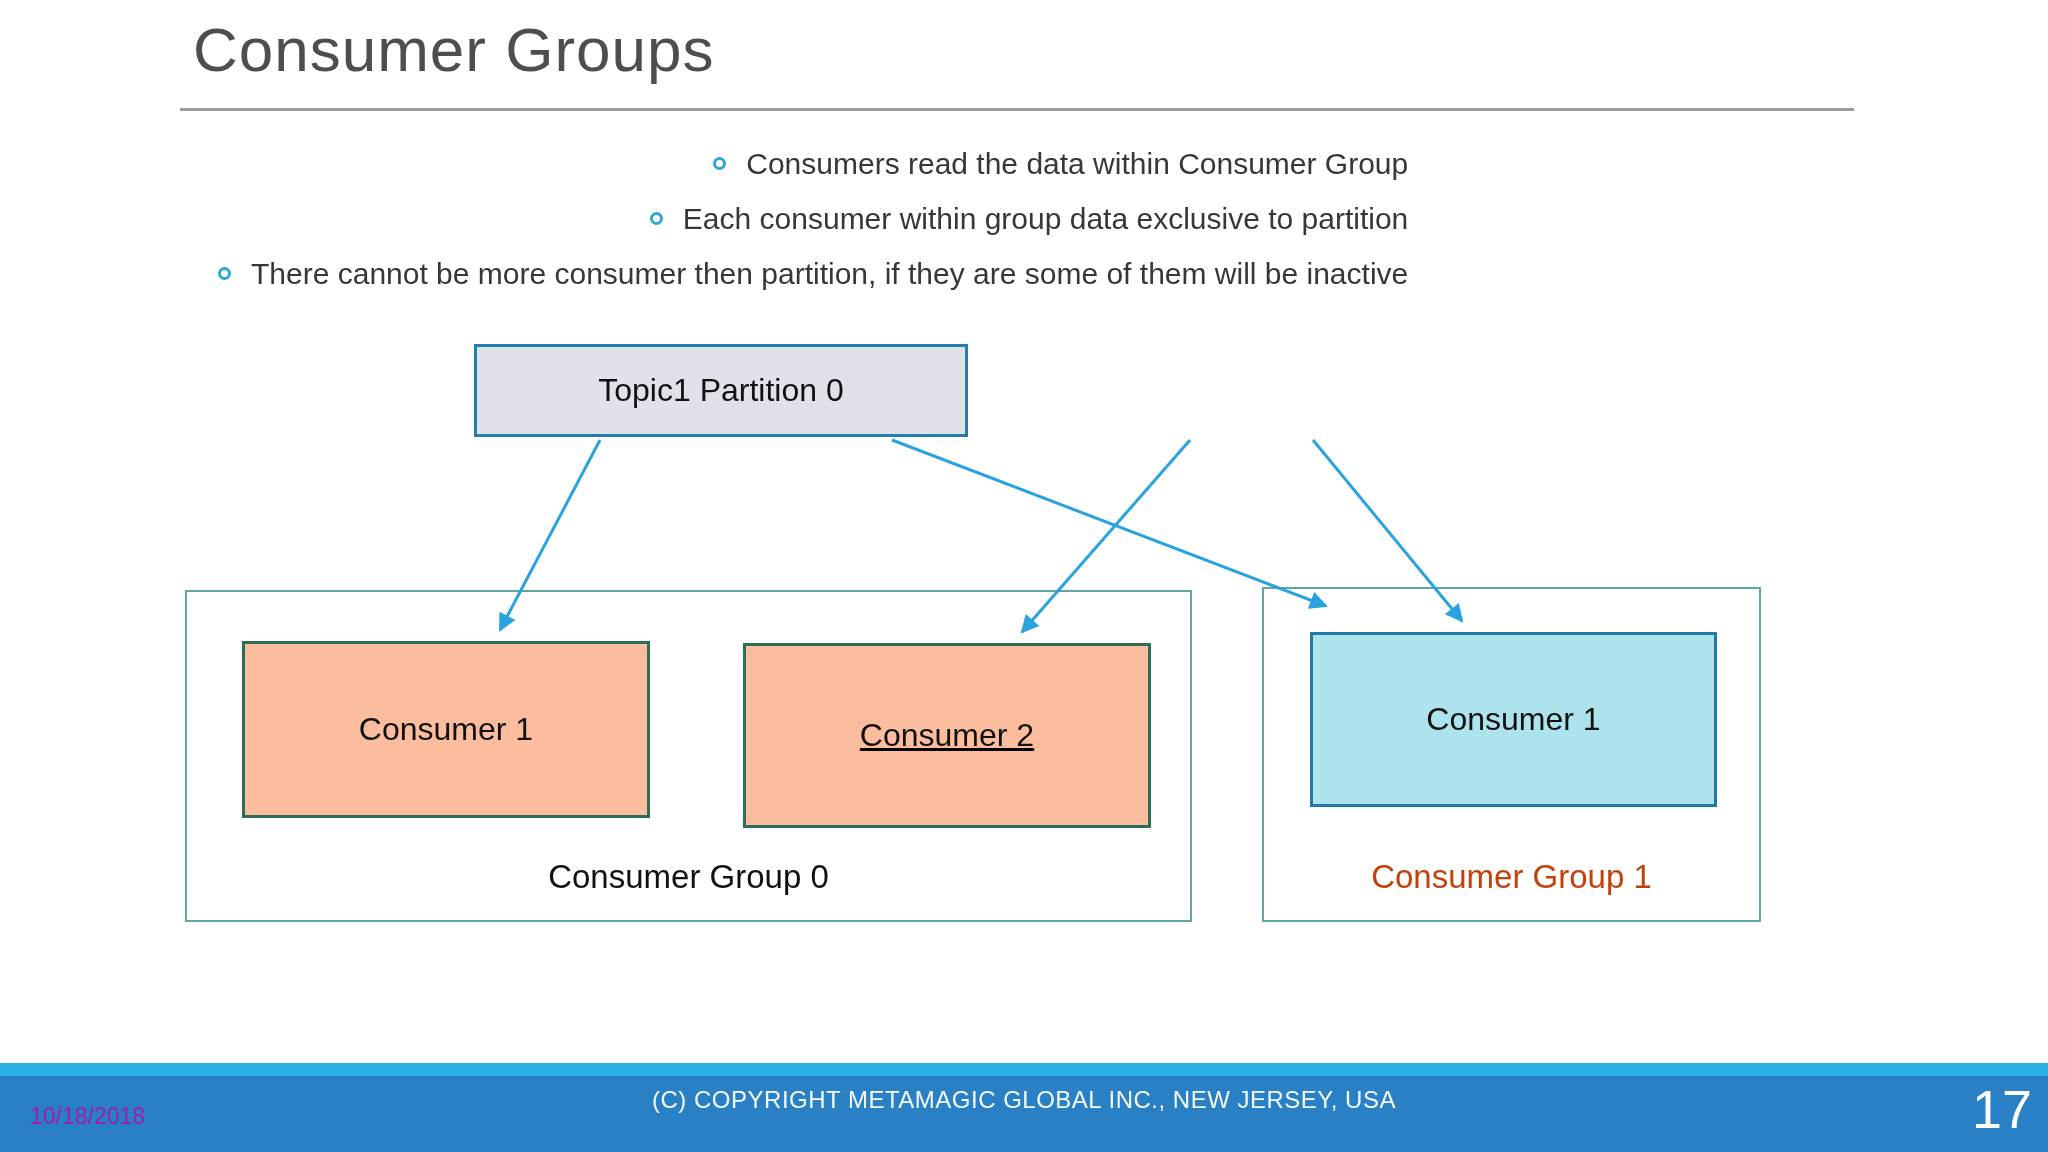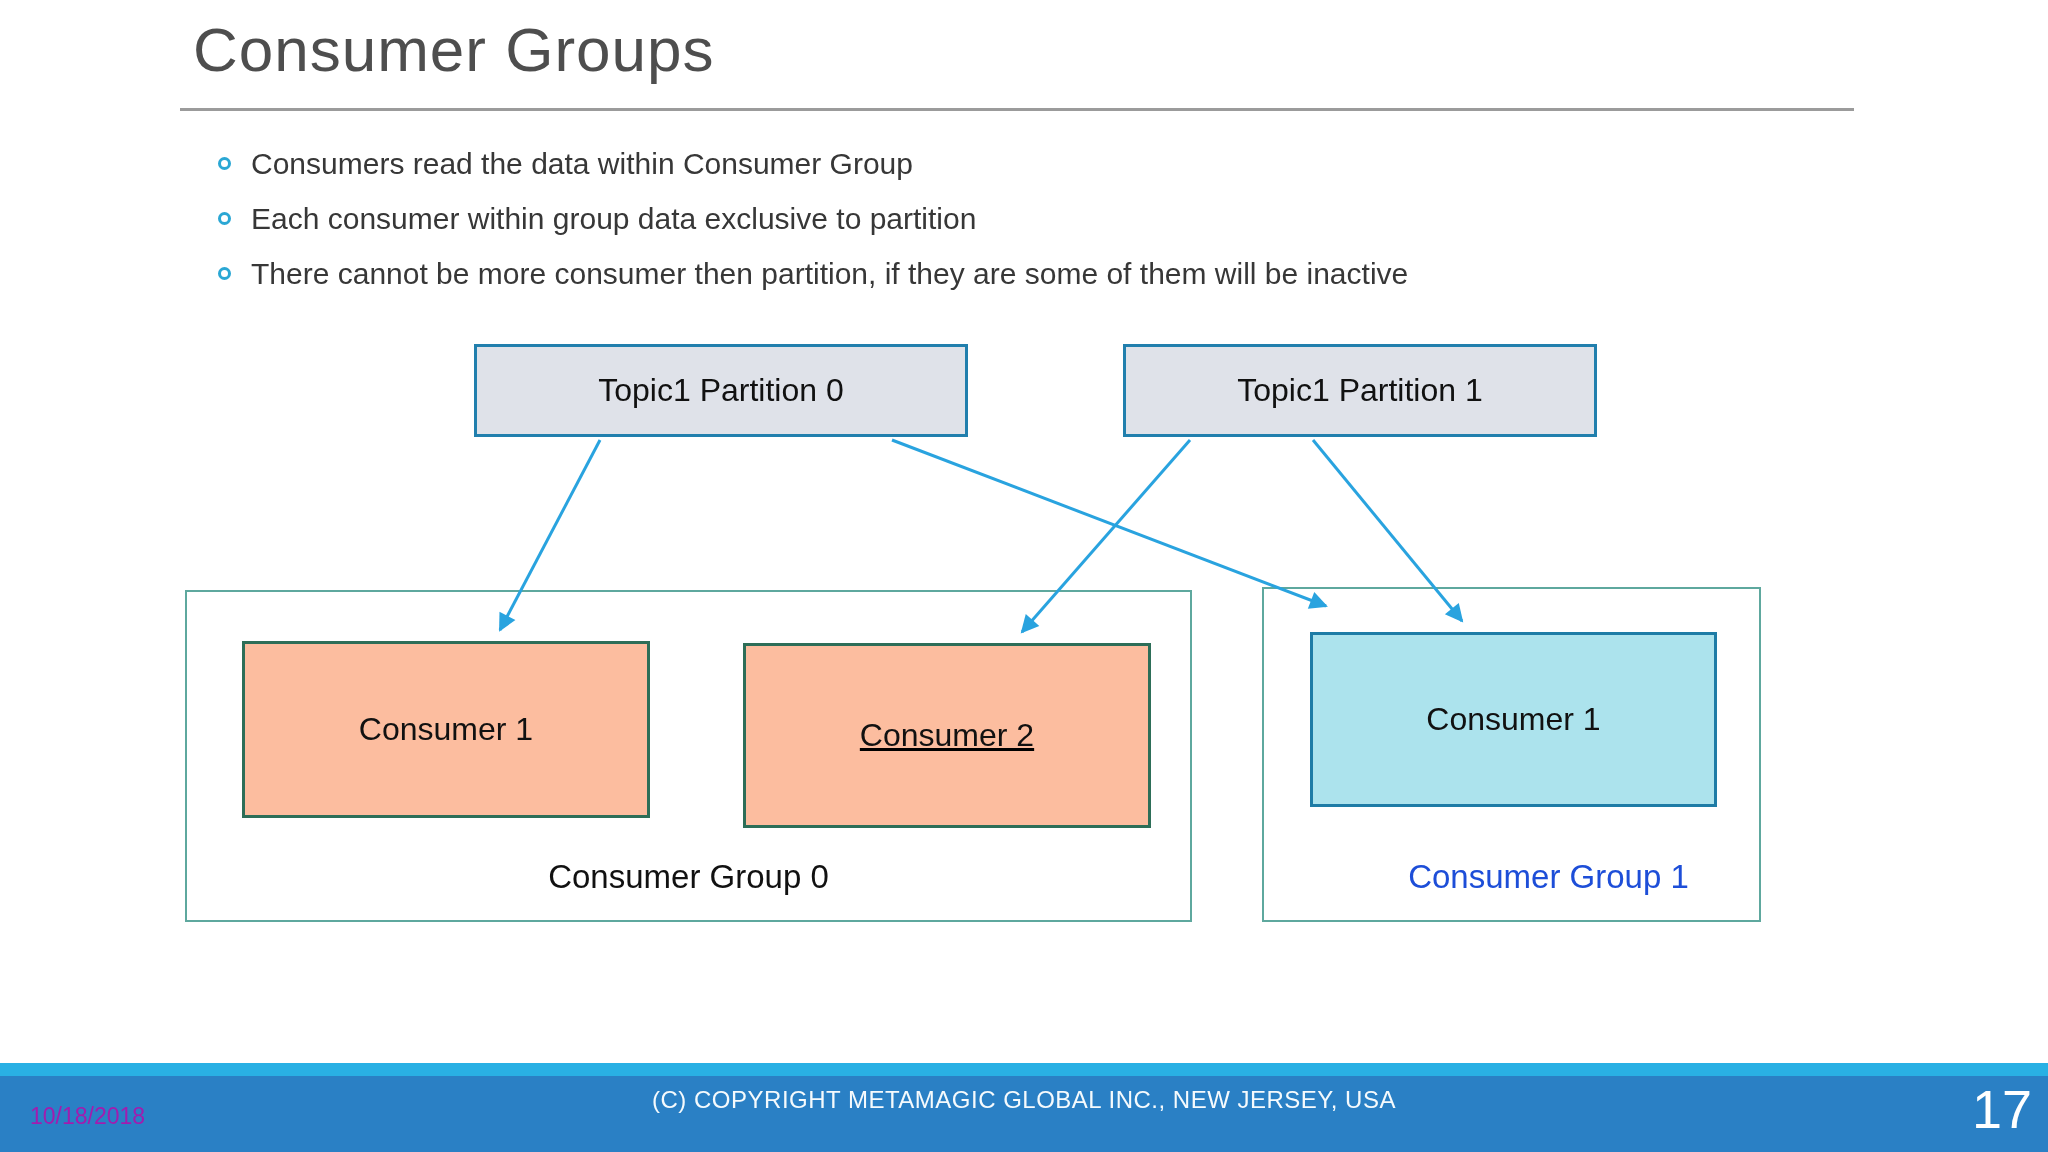--- a/index.html
+++ b/index.html
@@ -12,21 +12,21 @@
     position:absolute;left:193px;top:14px;margin:0;
     font-size:62px;font-weight:400;letter-spacing:1px;
     color:var(--title-text,#4e4e4e);
   }
   .divider{
     position:absolute;left:180px;top:108px;width:1674px;height:3px;
     background:var(--divider,#9b9b9b);
   }
   
   .bullets{position:absolute;left:218px;top:136px;}
-  .bullet-row{display:flex;align-items:center;height:55px;}
+  .bullet-row{display:flex;align-items:center;height:55px;justify-content:flex-end;}
   .bullet-dot{
     width:13px;height:13px;border-radius:50%;box-sizing:border-box;
     border:3px solid var(--bullet-marker,#2aa7d4);margin-right:20px;flex:0 0 auto;
   }
   .bullet-text{font-size:30px;color:var(--body-text,#373737);white-space:nowrap;}
   
   .box{position:absolute;box-sizing:border-box;display:flex;align-items:center;justify-content:center;}
   .partition{
     background:var(--partition-fill,#dfe2e9);
     border:3px solid var(--partition-border,#217fad);
@@ -46,21 +46,21 @@
   }
   #partition-0{left:474px;top:344px;width:494px;height:93px;}
   #partition-1{left:1123px;top:344px;width:474px;height:93px;}
   #group-0{left:185px;top:590px;width:1007px;height:332px;}
   #group-1{left:1262px;top:587px;width:499px;height:335px;}
   #consumer-g0-1{left:242px;top:641px;width:408px;height:177px;}
   #consumer-g0-2{left:743px;top:643px;width:408px;height:185px;text-decoration:underline;}
   #consumer-g1-1{left:1310px;top:632px;width:407px;height:175px;}
   
   .glabel-0{position:absolute;left:185px;width:1007px;top:858px;text-align:center;font-size:33px;color:#111;}
-  .glabel-1{position:absolute;left:1262px;width:499px;top:858px;text-align:center;font-size:33px;color:#1d4ed8;padding-left:37px;}
+  .glabel-1{position:absolute;left:1262px;width:499px;top:858px;text-align:center;font-size:33px;color:#c2410c;}
   
   .arrows{position:absolute;left:0;top:0;width:2048px;height:1152px;pointer-events:none;}
   .arrows line{stroke:var(--arrow,#29a3df);stroke-width:3;}
   .arrows marker path{fill:var(--arrow,#29a3df);}
   
   .footer-strip{position:absolute;left:0;top:1063px;width:2048px;height:13px;background:var(--footer-strip,#29b0e4);}
   .footer-bar{position:absolute;left:0;top:1076px;width:2048px;height:76px;background:var(--footer-bar,#2a80c5);}
   .footer-date{position:absolute;left:30px;top:1103px;font-size:23px;color:#a21caf;}
   .footer-copyright{position:absolute;left:0;right:0;top:1086px;text-align:center;font-size:24px;color:#f5fafd;letter-spacing:0.5px;}
   .footer-page{position:absolute;right:16px;top:1082px;font-size:54px;line-height:1;color:#ffffff;}
@@ -83,23 +83,20 @@
       <span class="bullet-text">Each consumer within group data exclusive to partition</span>
     </div>
     <div class="bullet-row">
       <span class="bullet-dot"></span>
       <span class="bullet-text">There cannot be more consumer then partition, if they are some of them will be inactive</span>
     </div>
   </div>
 
   <div class="box partition" id="partition-0">
     <span class="partition-label">Topic1 Partition 0</span>
-  </div>
-  <div class="box partition" id="partition-1">
-    <span class="partition-label">Topic1 Partition 1</span>
   </div>
 
   <div class="box group" id="group-0"></div>
   <div class="box consumer" id="consumer-g0-1">
     <span class="consumer-label">Consumer 1</span>
   </div>
   <div class="box consumer" id="consumer-g0-2">
     <span class="consumer-label">Consumer 2</span>
   </div>
   <div class="glabel-0">Consumer Group 0</div>

